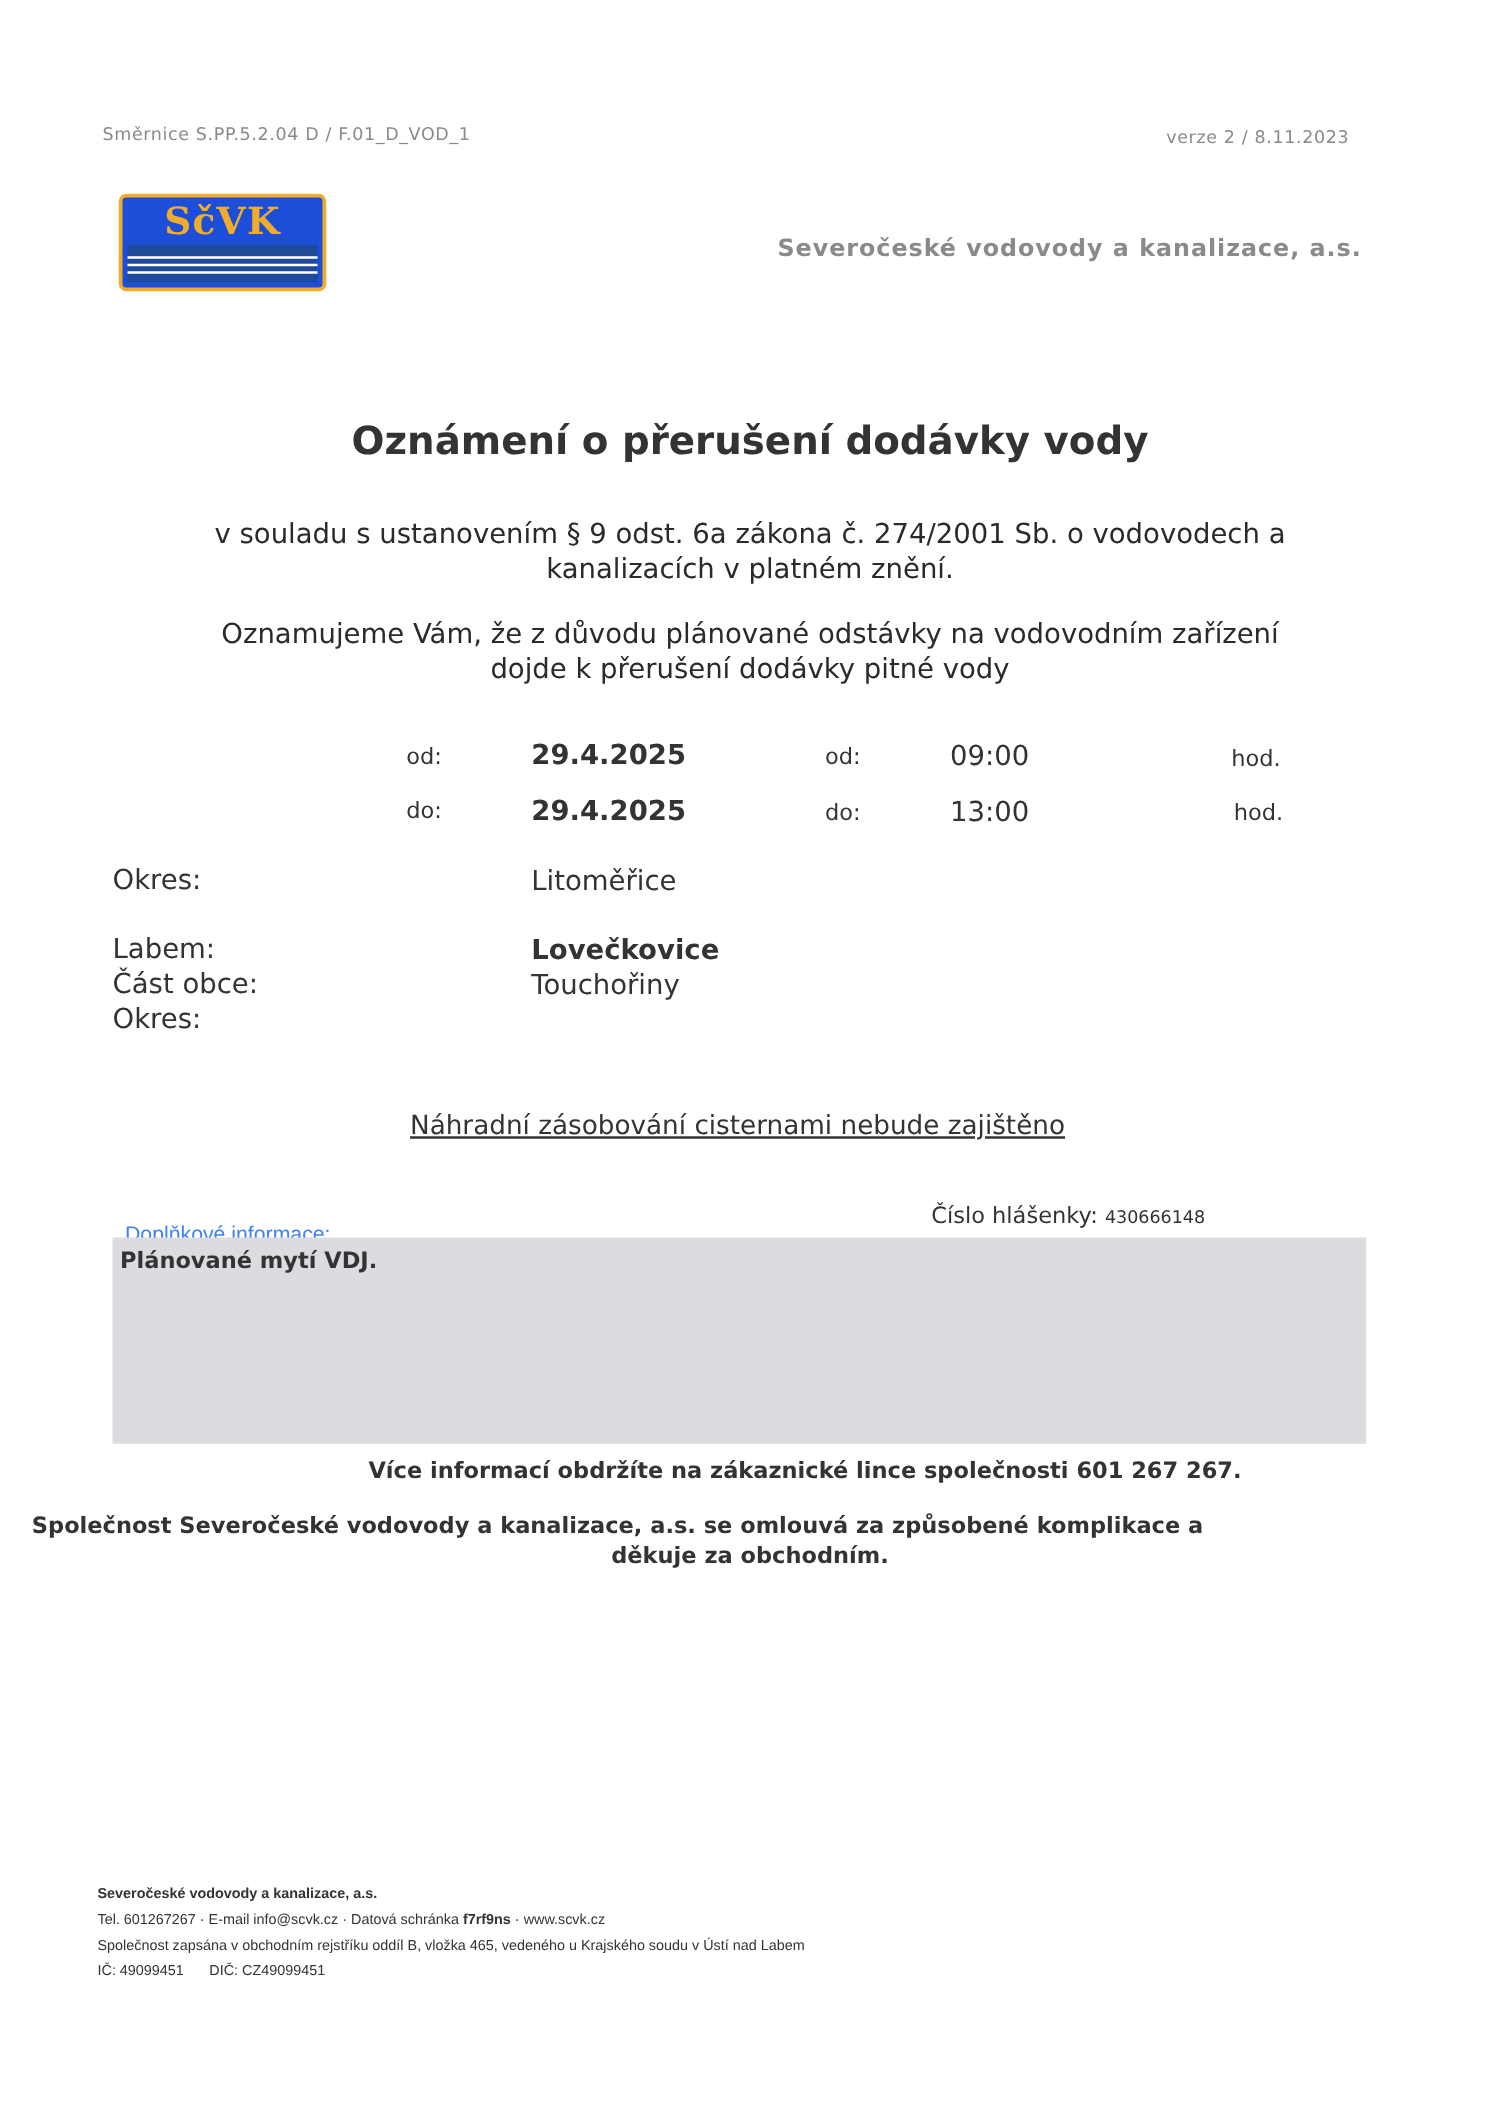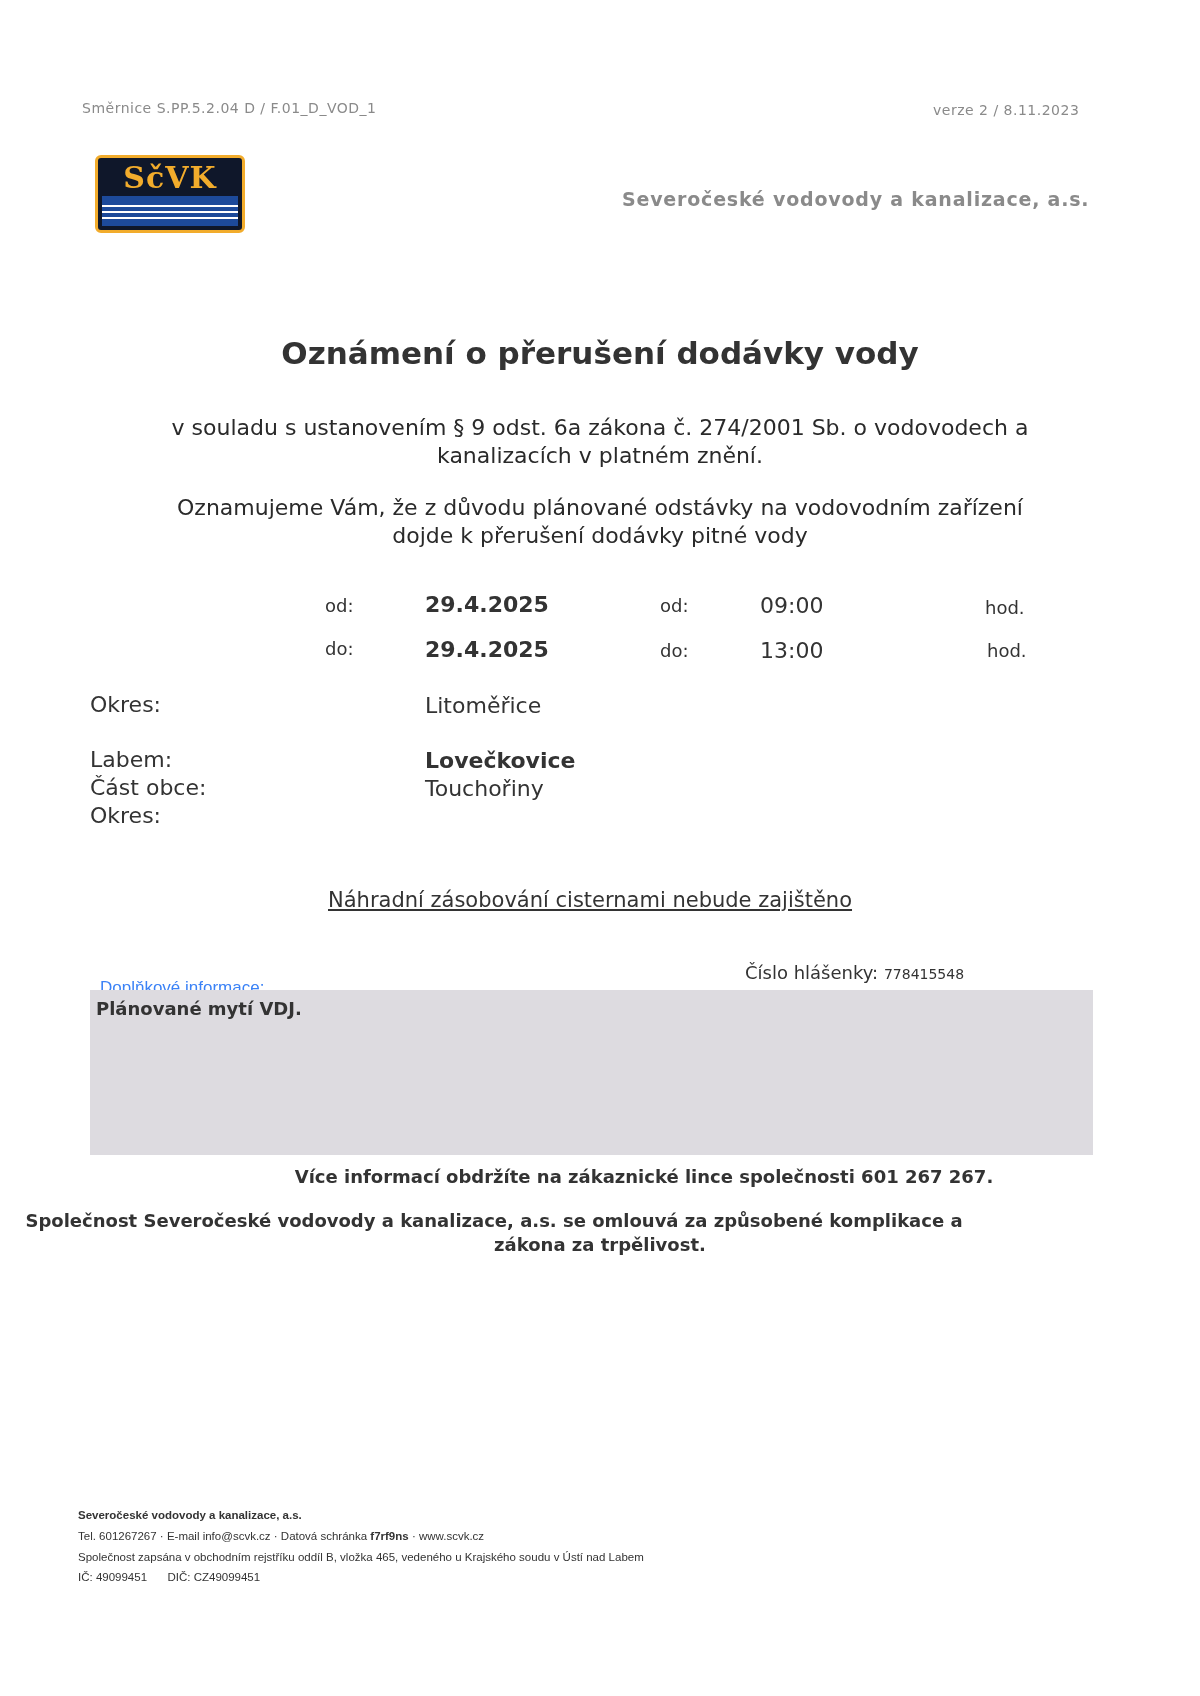--- a/index.html
+++ b/index.html
@@ -1,20 +1,20 @@
 <!DOCTYPE html>
 <html><head>
 <meta charset="utf-8">
 <style>
   html, body { margin:0; padding:0; background:#ffffff; }
   body { width:1200px; height:1696px; position:relative; overflow:hidden; font-family:"DejaVu Sans", sans-serif; color:#222; }
   .abs { position:absolute; }
   .hdr-small { font-family:"DejaVu Sans", sans-serif; font-size:14px; color:#8a8a8a; letter-spacing:0.5px; }
   .company-top { font-size:19px; color:#8a8a8a; font-weight:bold; letter-spacing:0.8px; }
-  .logo { left:95px; top:155px; width:150px; height:78px; border:3px solid #f2ac2c; border-radius:6px; background:#0f172a; box-sizing:border-box; overflow:hidden; }
+  .logo { left:95px; top:155px; width:166px; height:78px; border:3px solid #f2ac2c; border-radius:6px; background:#1d4ed8; box-sizing:border-box; overflow:hidden; }
   .logo-text { position:absolute; left:0; right:0; top:2px; text-align:center; font-family:"DejaVu Serif", serif; font-weight:bold; font-size:30px; color:#f2ac2c; letter-spacing:1px; line-height:36px; }
   .logo-stripes { position:absolute; left:4px; right:4px; bottom:4px; height:30px; background:#1d4a9a; }
   .logo-stripes i { position:absolute; left:0; right:0; height:2px; background:#ffffff; }
   .title { left:0; width:1200px; top:335px; text-align:center; font-size:31px; font-weight:bold; color:#333; }
   .para { left:100px; width:1000px; text-align:center; font-size:22px; color:#2a2a2a; line-height:28px; }
   .lbl { font-size:18px; color:#333; }
   .val { font-size:22px; color:#333; }
   .bold { font-weight:bold; }
   .side-lbl { font-size:22px; color:#333; }
   .underline { text-decoration:underline;margin-top:40px; }
@@ -72,30 +72,30 @@
 <div class="abs val" style="left:425px; top:776px;">Touchořiny</div>
 
 <div class="abs side-lbl" style="left:90px; top:803px;">Okres:</div>
 <div class="abs val" style="left:425px; top:803px;"></div>
 
 <div class="abs val underline" style="left:328px; top:848px; font-size:21px;">Náhradní zásobování cisternami nebude zajištěno</div>
 
 <div class="abs footer" style="left:100px; top:962px; font-size:17px; color:#3b82f6;margin-top:16px;">Doplňkové informace:</div>
 <div class="abs" style="left:745px; top:962px; font-size:18px; color:#333;">
   <span>Číslo hlášenky:</span>
-  <span style="font-size:14px;">778415548</span>
+  <span style="font-size:14px;">430666148</span>
 </div>
 
 <div class="abs infobox"></div>
 <div class="abs info-text">Plánované mytí VDJ.</div>
 
 <div class="abs" style="left:0; width:1200px; top:1166px; text-align:center; font-size:18px; font-weight:bold; color:#333;margin-left:44px;">Více informací obdržíte na zákaznické lince společnosti  601 267 267.</div>
 
 <div class="abs" style="left:0; width:988px; top:1210px; text-align:center; font-size:18px; font-weight:bold; color:#333;">Společnost Severočeské vodovody a kanalizace, a.s. se omlouvá za způsobené komplikace a</div>
-<div class="abs" style="left:0; width:1200px; top:1234px; text-align:center; font-size:18px; font-weight:bold; color:#333;">zákona za trpělivost.</div>
+<div class="abs" style="left:0; width:1200px; top:1234px; text-align:center; font-size:18px; font-weight:bold; color:#333;">děkuje za obchodním.</div>
 
 <div class="abs footer bold" style="left:78px; top:1509px;">Severočeské vodovody a kanalizace, a.s.</div>
 <div class="abs footer" style="left:78px; top:1530px;">
   <span>Tel. 601267267</span>
   <span> · </span>
   <span>E-mail info@scvk.cz</span>
   <span> · </span>
   <span>Datová schránka</span>
   <span class="bold">f7rf9ns</span>
   <span> · </span>

